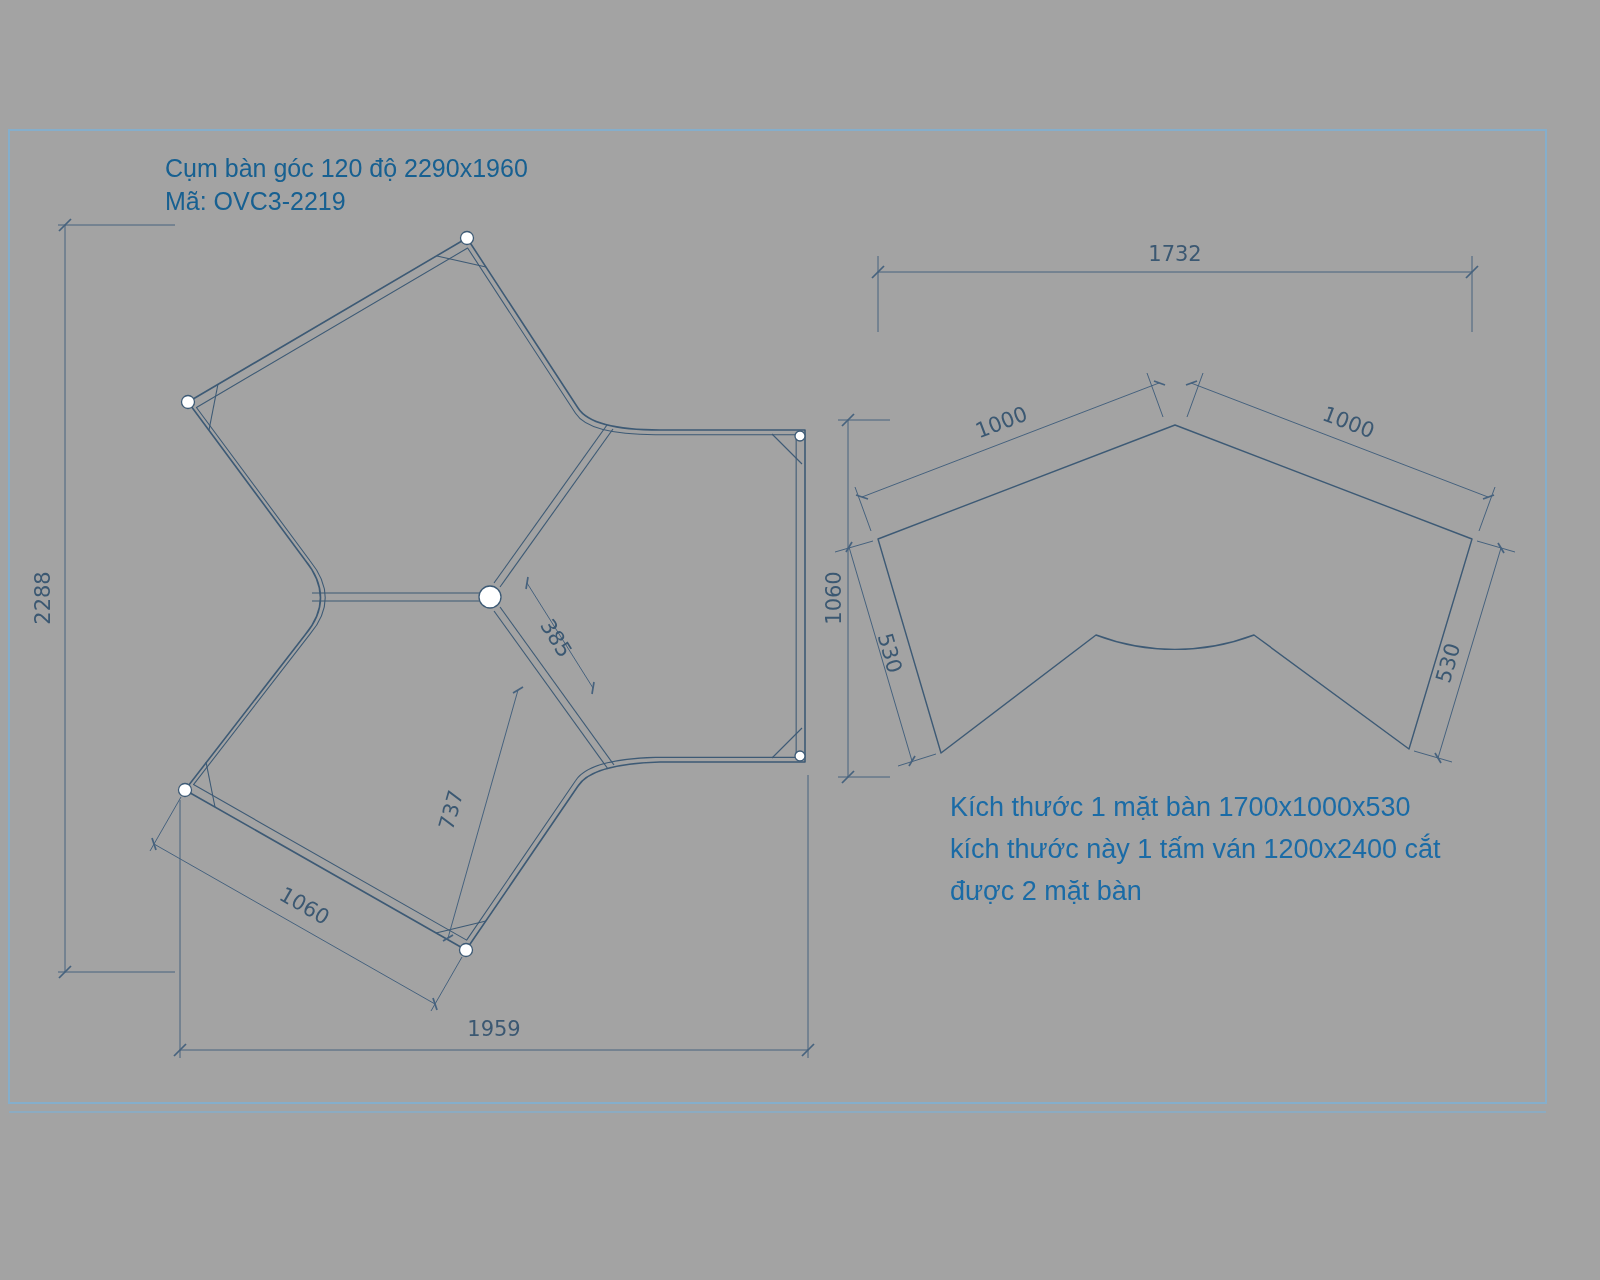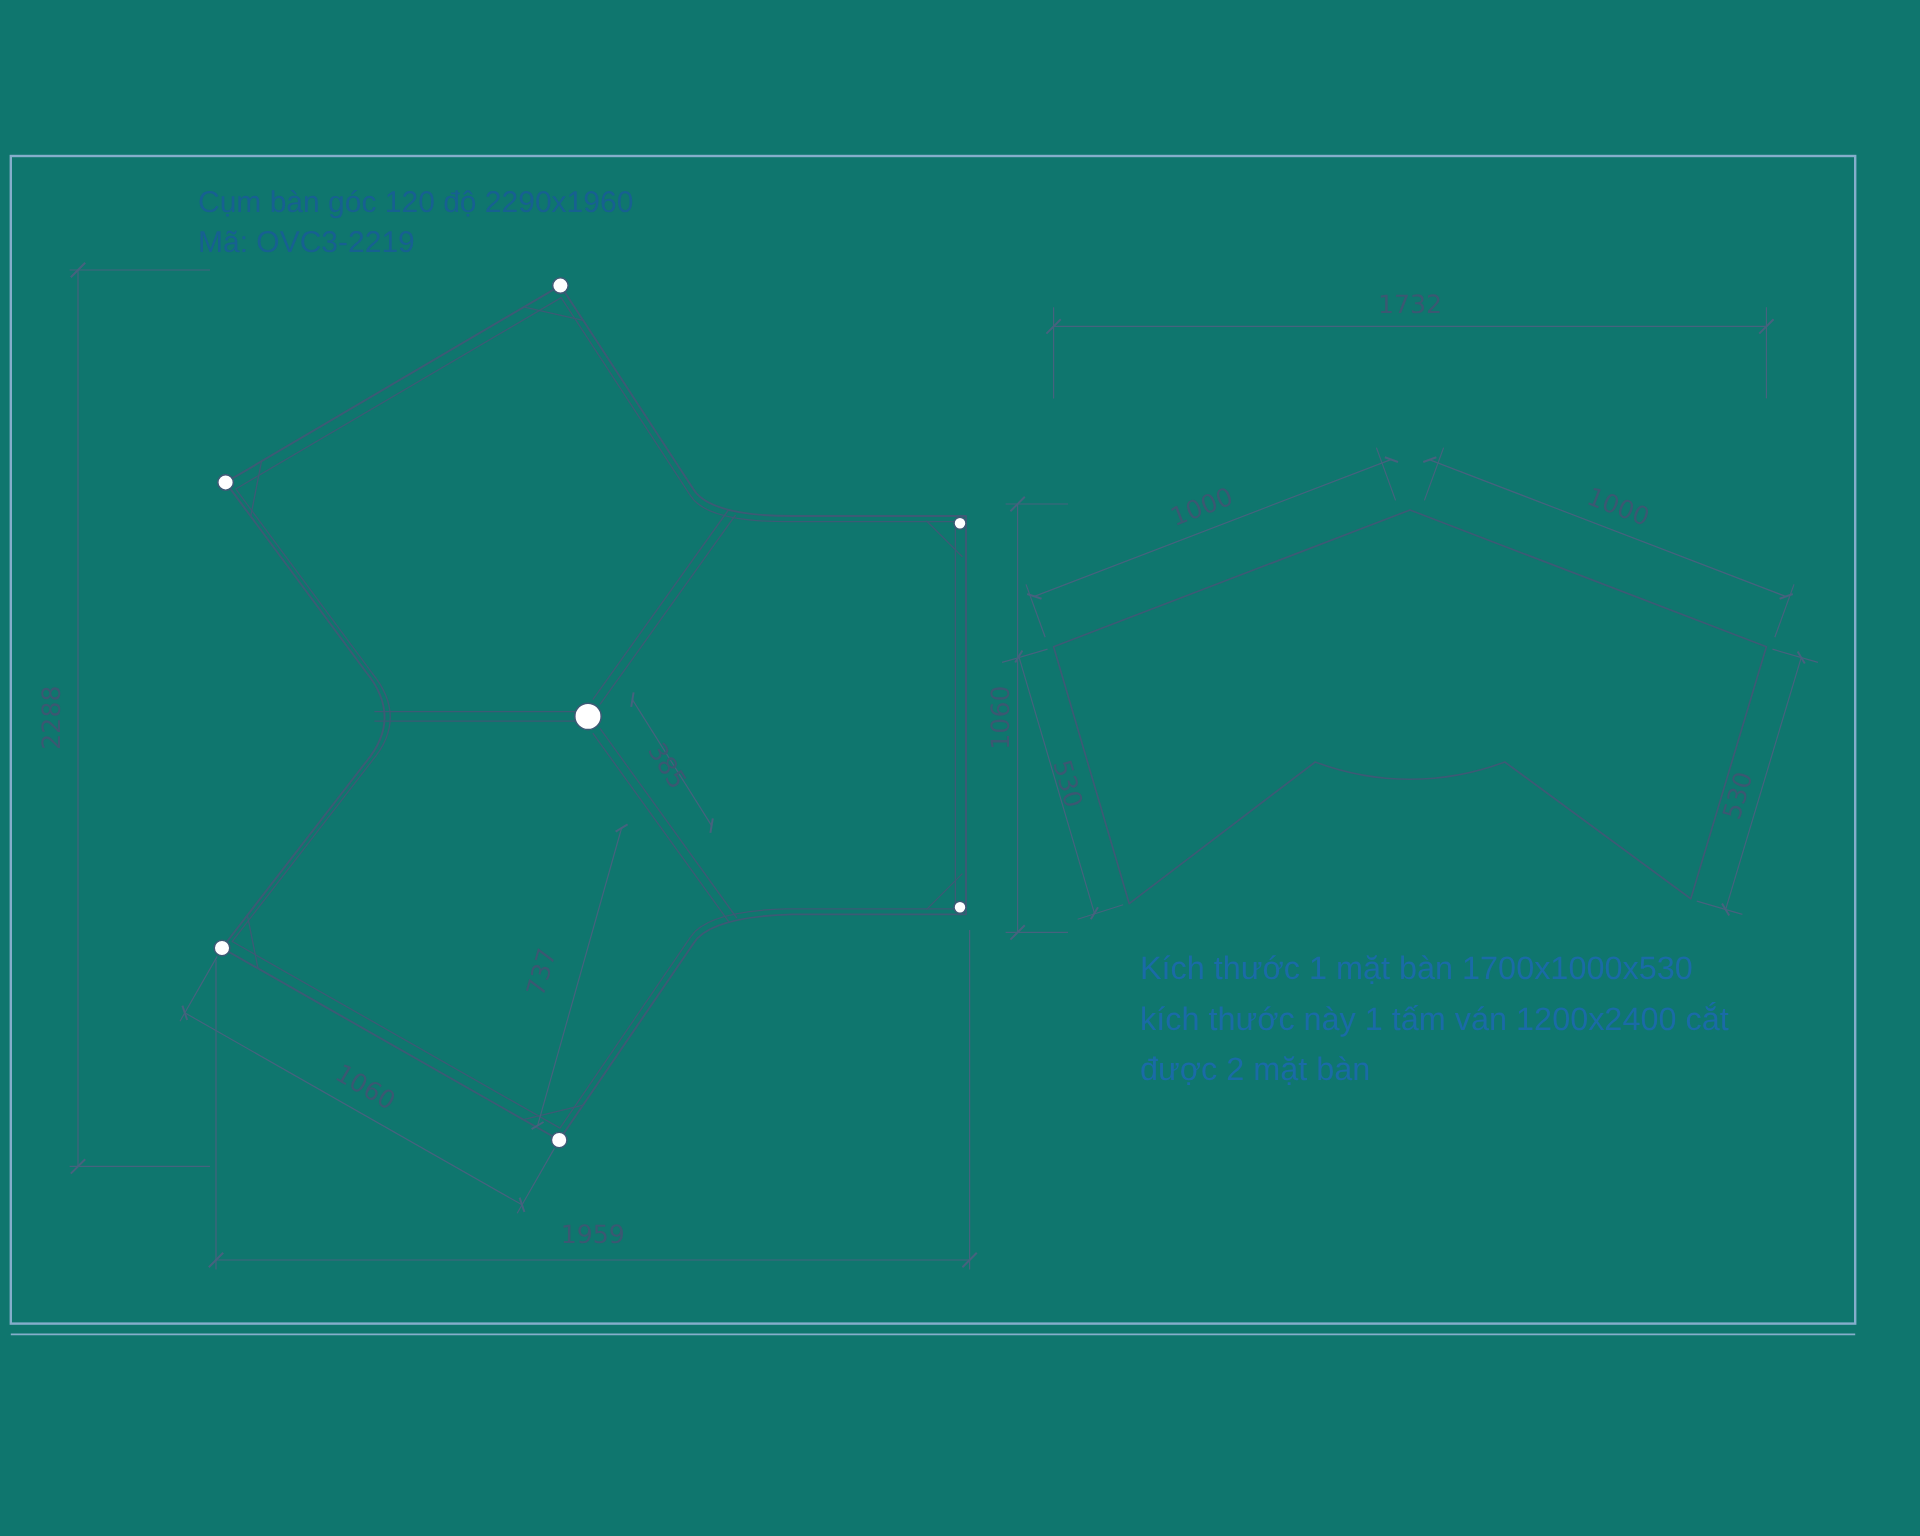--- a/index.html
+++ b/index.html
@@ -1,16 +1,16 @@
 <!DOCTYPE html>
 <html><head>
 <meta charset="utf-8">
 <style>
   html,body{margin:0;padding:0;background:#ffffff;}
-  .sheet{position:relative;width:1600px;height:1280px;background:#0f766e;overflow:hidden;
+  .sheet{position:relative;width:1600px;height:1280px;background:#a3a3a3;overflow:hidden;
          font-family:"Liberation Sans",sans-serif;}
   svg{position:absolute;left:0;top:0;}
   .frame{fill:none;stroke:#85aecb;stroke-width:2;}
   .frame-thin{stroke:#85aecb;stroke-width:1.5;}
   .outline{fill:none;stroke:#3d5a75;stroke-width:1.6;stroke-linejoin:round;}
   .outline-inner{fill:none;stroke:#3d5a75;stroke-width:1.1;stroke-linejoin:round;}
   .thin{fill:none;stroke:#3d5a75;stroke-width:1.1;}
   .dim{stroke:#46627e;stroke-width:1;fill:none;}
   .tick{stroke:#46627e;stroke-width:1.7;}
   .post{fill:#ffffff;stroke:#3d5a75;stroke-width:1.3;}

